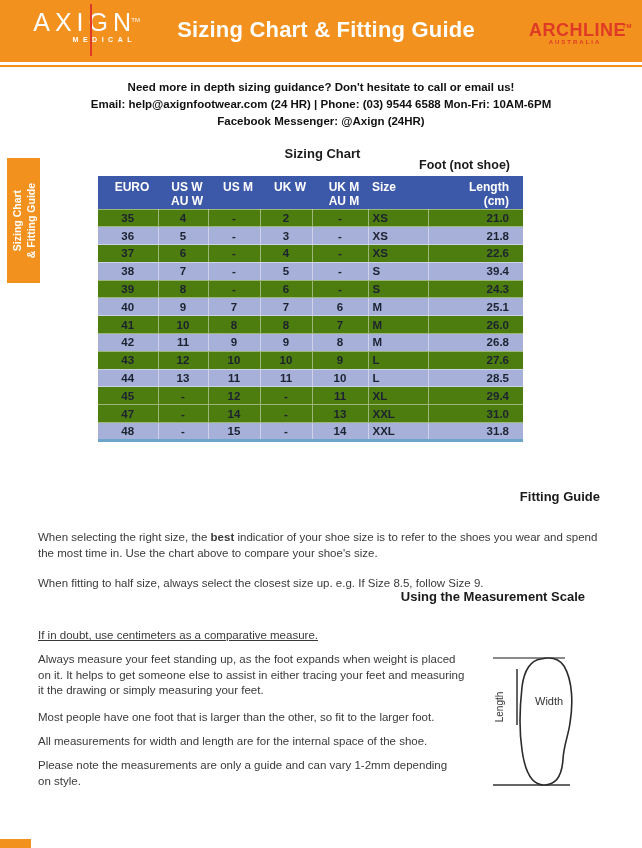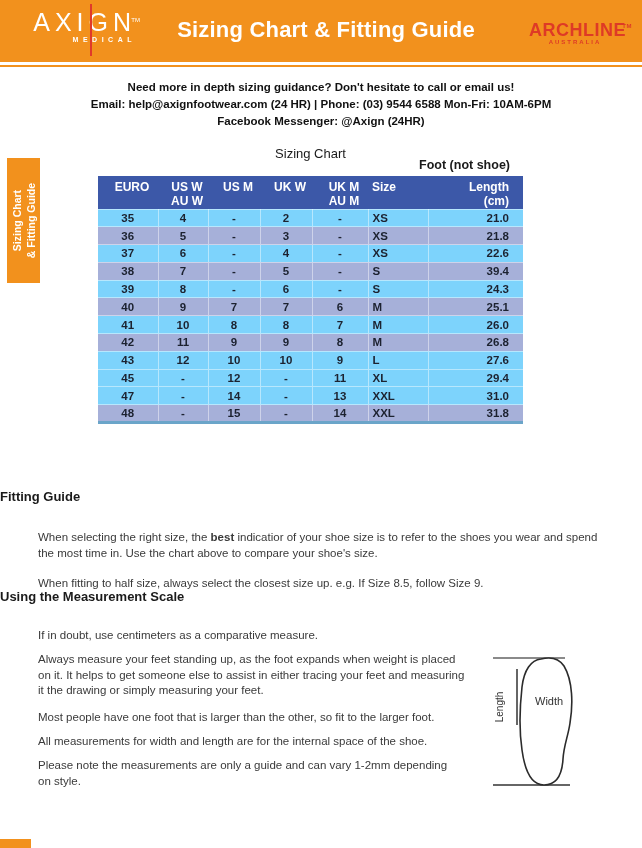--- a/index.html
+++ b/index.html
@@ -27,36 +27,36 @@
   
   .contact { position:absolute; left:0; top:79px; width:642px; text-align:center; color:#111; font-weight:bold; font-size:11.5px; line-height:17px; }
 
   
   .side-tab { position:absolute; left:7px; top:158px; width:33px; height:125px; background:#F2911D; }
   .side-tab-text { position:absolute; left:0; top:0; width:125px; height:33px; transform-origin:top left;
                    transform:rotate(-90deg) translateX(-125px); color:#fff; font-weight:bold; font-size:10.5px;
                    line-height:14px; text-align:center; padding-top:3px; white-space:pre-line; }
 
   
-  .chart-title { position:absolute; left:98px; top:146px; width:425px; text-align:center; font-size:13px; font-weight:normal; color:#1a1a1a; }
+  .chart-title { position:absolute; left:110px; top:146px; width:425px; text-align:center; font-size:13px; font-weight:bold; color:#1a1a1a; }
   .foot-note { position:absolute; left:98px; top:158px; width:412px; text-align:right; font-size:12.5px; font-weight:bold; color:#1a1a1a; }
 
   table.sizing { position:absolute; left:98px; top:176px; width:425px; border-collapse:collapse; table-layout:fixed; border-bottom:3px solid #6BA5C9; }
   table.sizing th { background:#3C58A8; color:#ffffff; font-size:12px; font-weight:bold; vertical-align:top;
                     padding:4px 0 0 8px; line-height:14px; height:33px; text-align:center; }
   table.sizing td { font-size:11.5px; font-weight:bold; color:#1c2230; text-align:center; height:17.8px; padding:0;
                     border-right:1px solid rgba(255,255,255,0.45); border-top:1px solid rgba(255,255,255,0.45); }
   table.sizing td:last-child { border-right:none; }
-  table.sizing tr.teal td { background:#7dd3fc;margin-left:7px; }
+  table.sizing tr.teal td { background:#4d7c0f;margin-left:7px; }
   table.sizing tr.lav td  { background:#A6B0D9; }
   table.sizing th:nth-child(6), table.sizing td:nth-child(6) { text-align:left; padding-left:4px; }
   table.sizing th:nth-child(7), table.sizing td:nth-child(7) { text-align:right; padding-right:14px; }
 
   
-  .section-heading { position:absolute; left:0; width:600px; text-align:left; font-size:13px; font-weight:bold; color:#1a1a1a; }
+  .section-heading { position:absolute; left:0; width:600px; text-align:right; font-size:13px; font-weight:bold; color:#1a1a1a; }
   .para { position:absolute; left:22px; margin:16px; font-size:11.5px; color:#3a3a3a; line-height:15.5px; white-space:pre-line; }
 
   
   .diagram { position:absolute; left:485px; top:645px; width:157px; height:165px; }
 
   .bottom-tab { position:absolute; left:0; top:839px; width:31px; height:9px; background:#F2911D; }
 </style>
 </head>
 <body>
 
@@ -209,20 +209,29 @@
         </tr>
         <tr class="teal">
           <td>43</td>
           <td>12</td>
           <td>10</td>
           <td>10</td>
           <td>9</td>
           <td>L</td>
           <td>27.6</td>
         </tr>
+        <tr class="lav">
+          <td>44</td>
+          <td>13</td>
+          <td>11</td>
+          <td>11</td>
+          <td>10</td>
+          <td>L</td>
+          <td>28.5</td>
+        </tr>
         <tr class="teal">
           <td>45</td>
           <td>-</td>
           <td>12</td>
           <td>-</td>
           <td>11</td>
           <td>XL</td>
           <td>29.4</td>
         </tr>
         <tr class="teal">
@@ -245,21 +254,21 @@
         </tr>
       </tbody>
   </table>
 
   <div class="section-heading" style="top:489px;">Fitting Guide</div>
   <p class="para" style="top:514px; width:606px;"><span>When selecting the right size, the </span><b>best</b><span> indicatior of your shoe size is to refer to the shoes you wear and spend
 the most time in. Use the chart above to compare your shoe's size.</span></p>
   <p class="para" style="top:560px; width:606px;">When fitting to half size, always select the closest size up. e.g. If Size 8.5, follow Size 9.</p>
 
   <div class="section-heading" style="top:589px; width:585px;">Using the Measurement Scale</div>
-  <p class="para" style="top:612px; width:470px;">If in doubt, use centimeters as a comparative measure.</p>
+  <p class="para" style="top:612px; width:470px;text-decoration:underline;">If in doubt, use centimeters as a comparative measure.</p>
   <p class="para" style="top:636px; width:470px;">Always measure your feet standing up, as the foot expands when weight is placed
 on it. It helps to get someone else to assist in either tracing your feet and measuring
 it the drawing or simply measuring your feet.</p>
   <p class="para" style="top:694px; width:470px;">Most people have one foot that is larger than the other, so fit to the larger foot.</p>
   <p class="para" style="top:718px; width:470px;">All measurements for width and length are for the internal space of the shoe.</p>
   <p class="para" style="top:742px; width:470px;">Please note the measurements are only a guide and can vary 1-2mm depending
 on style.</p>
 
   <svg class="diagram" viewBox="0 0 157 165" xmlns="http://www.w3.org/2000/svg">
     <line x1="8" y1="13" x2="80" y2="13" stroke="#8a8a8a" stroke-width="2"></line>

